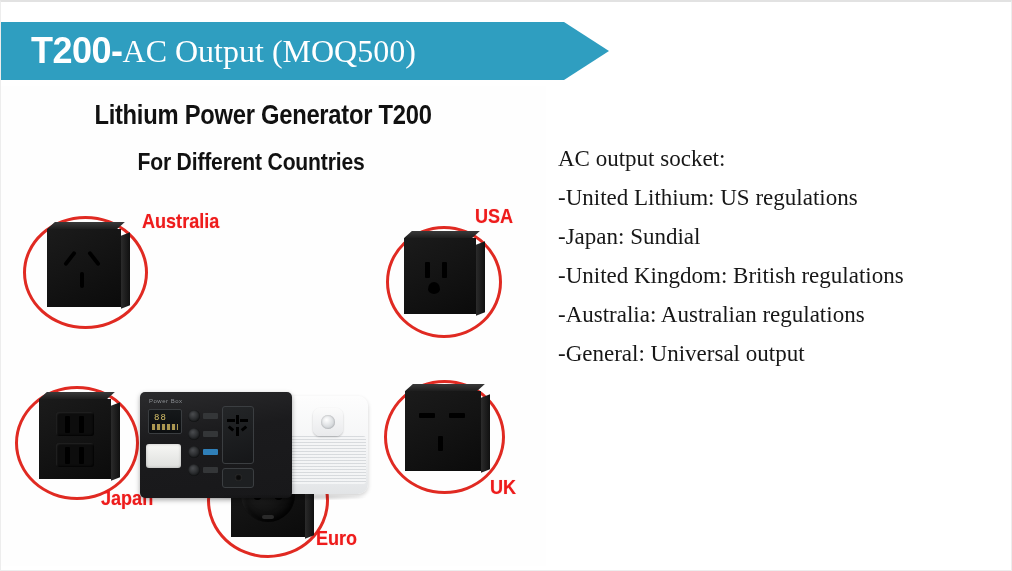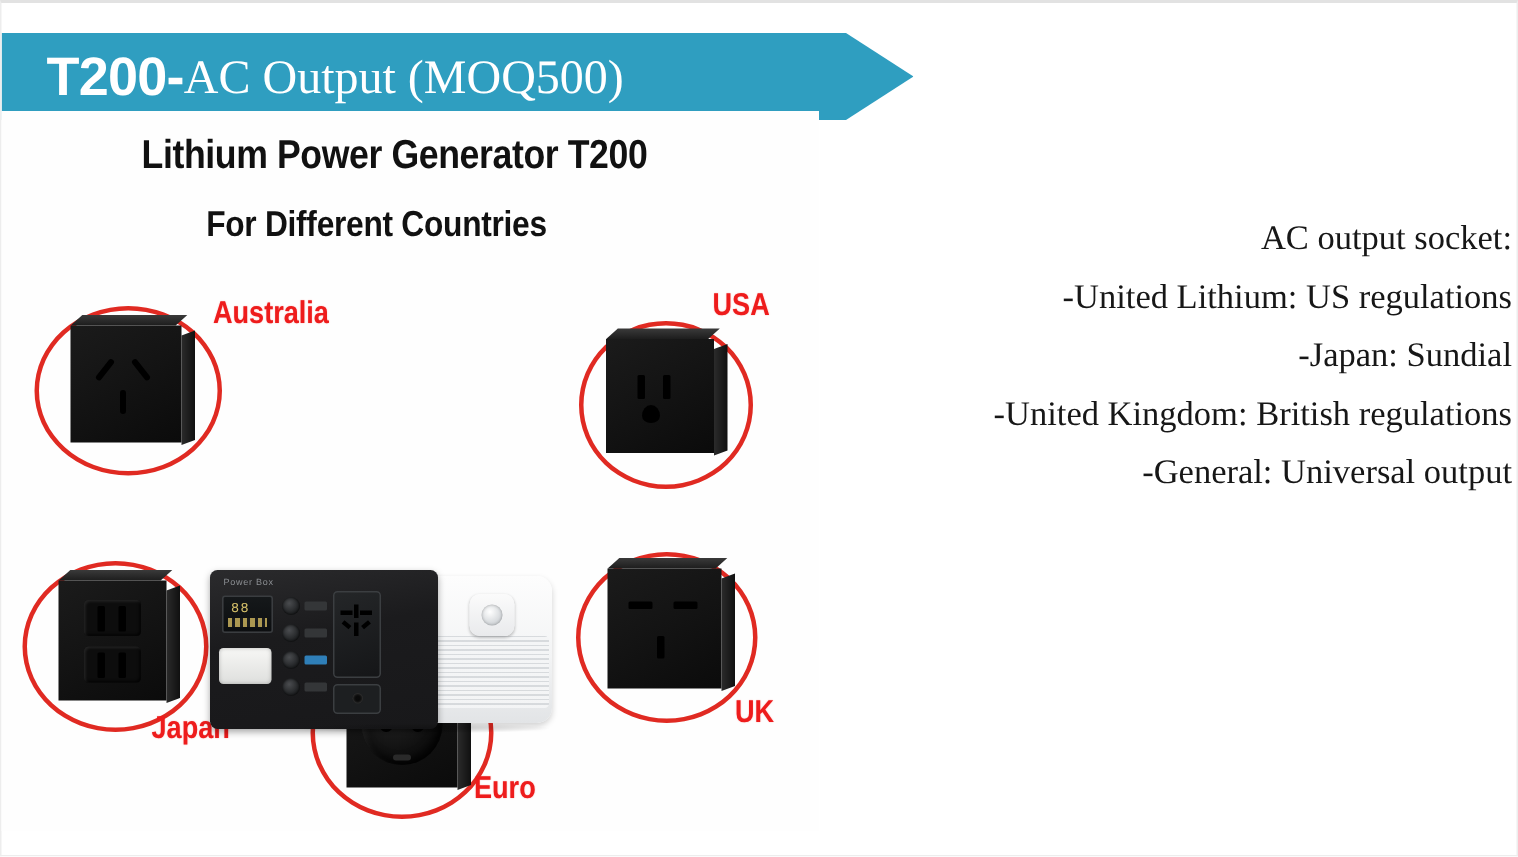--- a/index.html
+++ b/index.html
@@ -39,21 +39,21 @@
     font-family:"Liberation Sans", sans-serif;
     font-weight:bold;font-size:36px;letter-spacing:-0.5px;
   }
   .banner-rest{
     font-family:"Liberation Serif", serif;
     font-size:32px;
   }
 
   
   .photo{
-    position:absolute;left:0;top:72px;
+    position:absolute;left:0;top:84px;
     width:545px;height:480px;
     background:#fefefe;
   }
   .photo-title{
     position:absolute;left:0;top:14px;width:524px;
     text-align:center;
     font-family:"Liberation Sans", sans-serif;
     font-weight:bold;font-size:27px;color:#111;
     transform:scaleX(0.88);
     transform-origin:center top;
@@ -225,21 +225,20 @@
 
   
   .txt{
     position:absolute;left:557px;top:140px;width:450px;
   }
   .txt p{
     margin:0 0 6px 0;
     font-family:"Liberation Serif", serif;
     font-size:23px;line-height:33px;color:#171717;
     white-space:nowrap;
-    text-align:right;
   }
 </style>
 </head>
 <body>
 
 <div class="page">
 
   <div class="banner">
     <div class="banner-shape"></div>
     <div class="banner-text">
@@ -351,16 +350,17 @@
       </div>
       <div class="dev-shadow"></div>
     </div>
   </div>
 
   <div class="txt">
     <p>AC output socket:</p>
     <p>-United Lithium: US regulations</p>
     <p>-Japan: Sundial</p>
     <p>-United Kingdom: British regulations</p>
+    <p>-Australia: Australian regulations</p>
     <p>-General: Universal output</p>
   </div>
 
 </div>
 
 </body></html>

